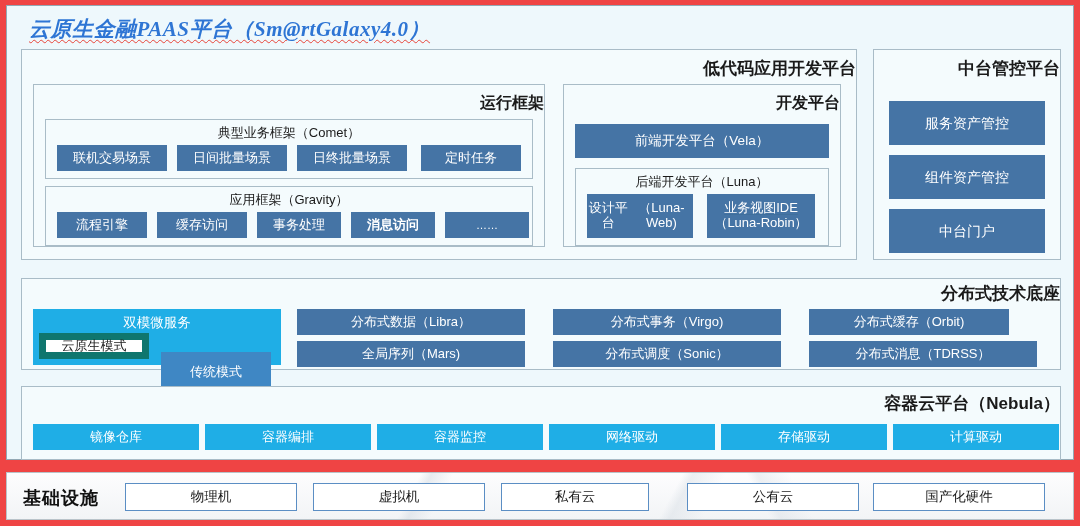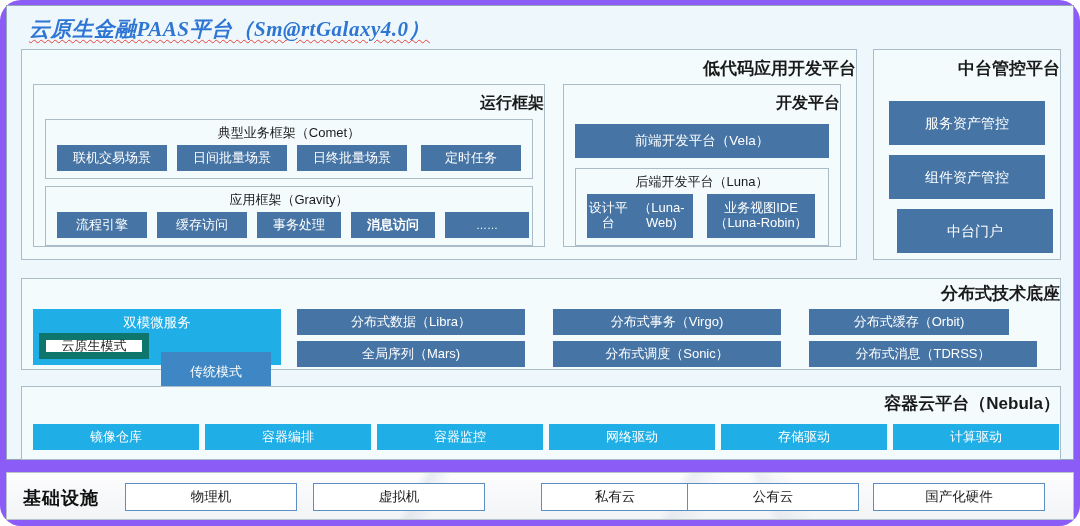--- a/index.html
+++ b/index.html
@@ -5,23 +5,22 @@
 <style>
   html,body{margin:0;padding:0;}
   body{
     width:1080px;height:526px;
     background:#ffffff;
     font-family:"Liberation Sans","DejaVu Sans",sans-serif;
     overflow:hidden;
   }
   .page{
     position:relative;width:1080px;height:526px;
-    background:#8b5cf6;
-    box-sizing:border-box;
-    border-radius:21px;
+    background:#ef4444;
+    box-sizing:border-box;
   }
 
   
   .main-panel{
     position:absolute;left:6px;top:5px;width:1068px;height:455px;
     background:#eef8fc;
     border:1.5px solid #93a8b4;
     box-sizing:border-box;
     padding:0;
   }
@@ -183,21 +182,21 @@
     <div class="chip" style="left:700px;top:188px;width:108px;height:44px;flex-direction:column;">
       <span class="two-line underline-text">业务视图IDE</span>
       <span class="two-line">（Luna-Robin）</span>
     </div>
 
     <div class="outline-box" id="mid-panel">
       <div class="sec-title" id="mid-title">中台管控平台</div>
     </div>
     <div class="chip" style="left:882px;top:95px;width:156px;height:44px;font-size:14px;">服务资产管控</div>
     <div class="chip" style="left:882px;top:149px;width:156px;height:44px;font-size:14px;">组件资产管控</div>
-    <div class="chip" style="left:882px;top:203px;width:156px;height:44px;font-size:14px;margin-left:8px;">中台门户</div>
+    <div class="chip" style="left:882px;top:203px;width:156px;height:44px;font-size:14px;">中台门户</div>
 
     <div class="outline-box" id="base-panel">
       <div class="sec-title" id="base-title">分布式技术底座</div>
     </div>
 
     <div id="dual-box">
       <div id="dual-label">双模微服务</div>
     </div>
     <div class="chip white" style="left:32px;top:327px;width:110px;height:26px;">云原生模式</div>
     <div class="chip mid" style="left:154px;top:346px;width:110px;height:40px;">传统模式</div>
@@ -218,18 +217,18 @@
     <div class="chip cyan" style="left:542px;top:418px;width:166px;height:26px;">网络驱动</div>
     <div class="chip cyan" style="left:714px;top:418px;width:166px;height:26px;">存储驱动</div>
     <div class="chip cyan" style="left:886px;top:418px;width:166px;height:26px;">计算驱动</div>
 
   </div>
 
   <div class="infra-bar">
     <div id="infra-label">基础设施</div>
     <div class="infra-chip" style="left:118px;top:10px;width:172px;height:28px;">物理机</div>
     <div class="infra-chip" style="left:306px;top:10px;width:172px;height:28px;">虚拟机</div>
-    <div class="infra-chip" style="left:494px;top:10px;width:148px;height:28px;margin-left:40px;">私有云</div>
+    <div class="infra-chip" style="left:494px;top:10px;width:148px;height:28px;">私有云</div>
     <div class="infra-chip" style="left:680px;top:10px;width:172px;height:28px;">公有云</div>
     <div class="infra-chip" style="left:866px;top:10px;width:172px;height:28px;">国产化硬件</div>
   </div>
 
 </div>
 
 </body></html>

